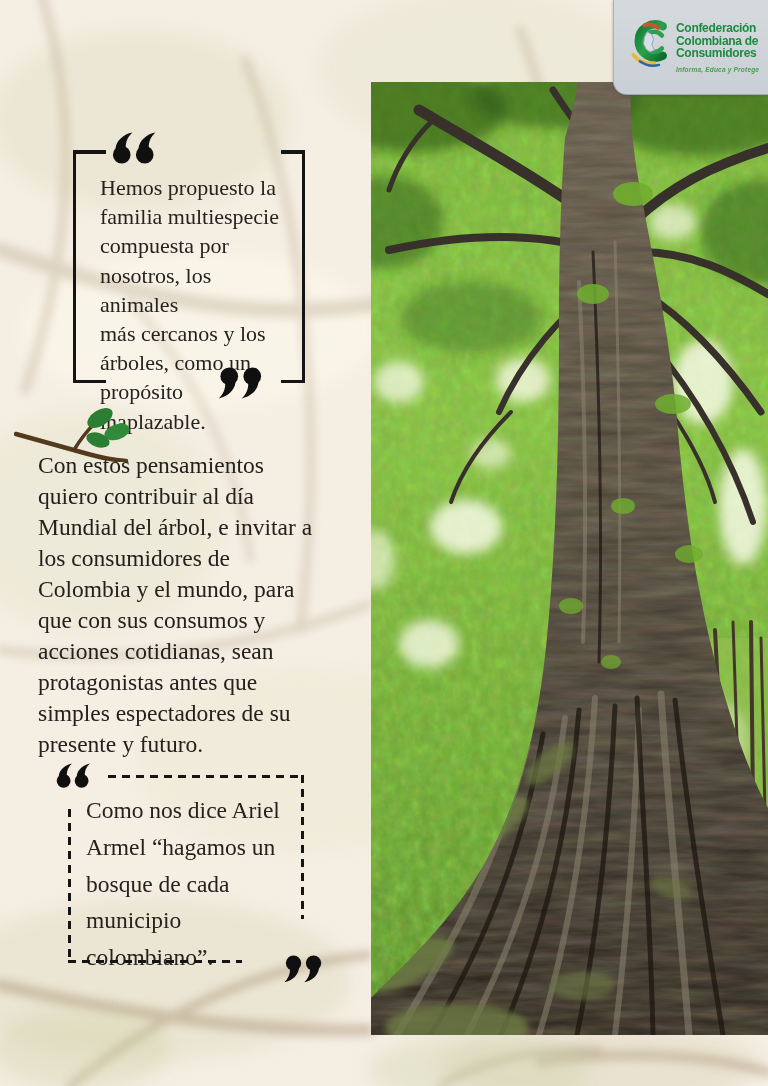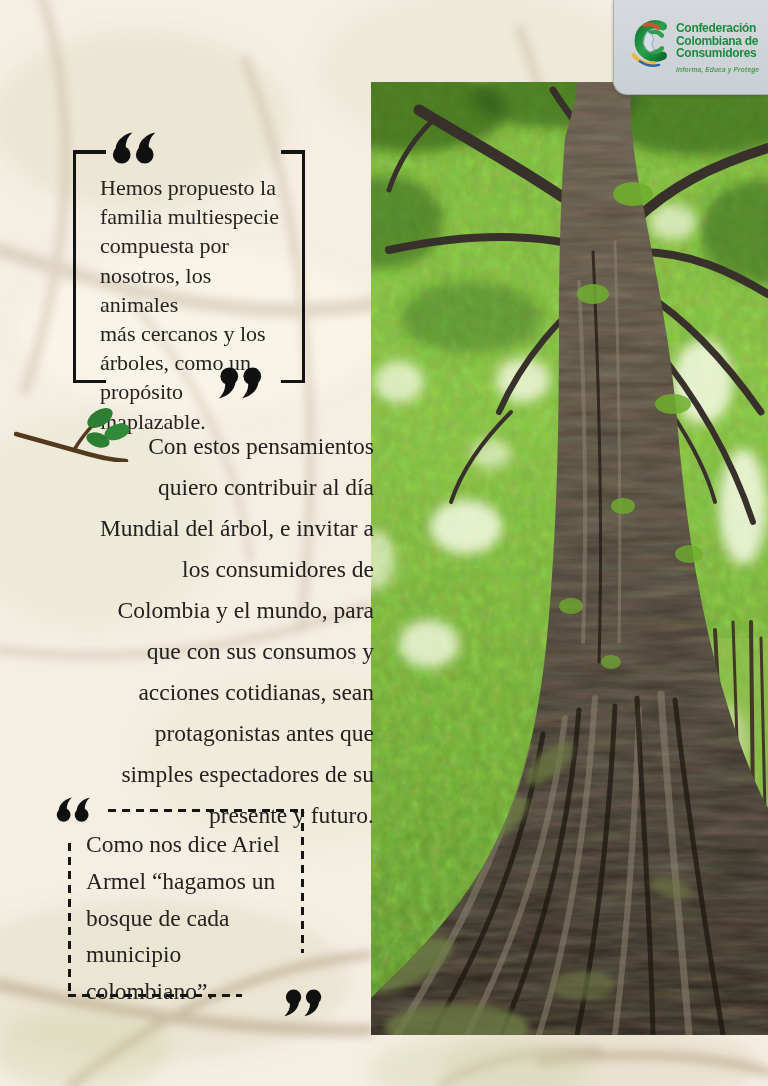--- a/index.html
+++ b/index.html
@@ -56,27 +56,27 @@
   }
   .qmark{position:absolute;fill:#101010;}
   .qbox1 .qm-open{left:36px;top:-18px;width:46px;height:33px;}
   .qbox1 .qm-close{right:40px;bottom:-16px;width:46px;height:33px;}
 
   
   .twig{position:absolute;left:14px;top:406px;width:118px;height:56px;}
 
   
   .lead{
-    position:absolute;left:38px;top:426px;width:336px;
+    position:absolute;left:38px;top:450px;width:336px;
     white-space:pre-line;
-    font-size:23.5px;line-height:41px;color:#22211e;margin:0;text-align:right;
-  }
-
-  
-  .qbox2{position:absolute;left:68px;top:809px;width:236px;height:188px;}
+    font-size:23.5px;line-height:31px;color:#22211e;margin:0;
+  }
+
+  
+  .qbox2{position:absolute;left:68px;top:775px;width:236px;height:188px;}
   .dash-h{position:absolute;height:3px;background-image:repeating-linear-gradient(to right,#151515 0 8px,transparent 8px 14px);}
   .dash-v{position:absolute;width:3px;background-image:repeating-linear-gradient(to bottom,#151515 0 8px,transparent 8px 14px);}
   .qbox2 .d-top{top:0;left:40px;right:0;}
   .qbox2 .d-left{left:0;top:34px;bottom:0;}
   .qbox2 .d-bottom{bottom:0;left:0;right:62px;}
   .qbox2 .d-right{right:0;top:0;bottom:44px;}
   .qbox2 .q-text{font-size:23.5px;line-height:36.8px;padding:17px 6px 0 18px;}
   .qbox2 .qm-open{left:-12px;top:-12px;width:36px;height:26px;}
   .qbox2 .qm-close{right:-18px;bottom:-20px;width:40px;height:29px;}
 

